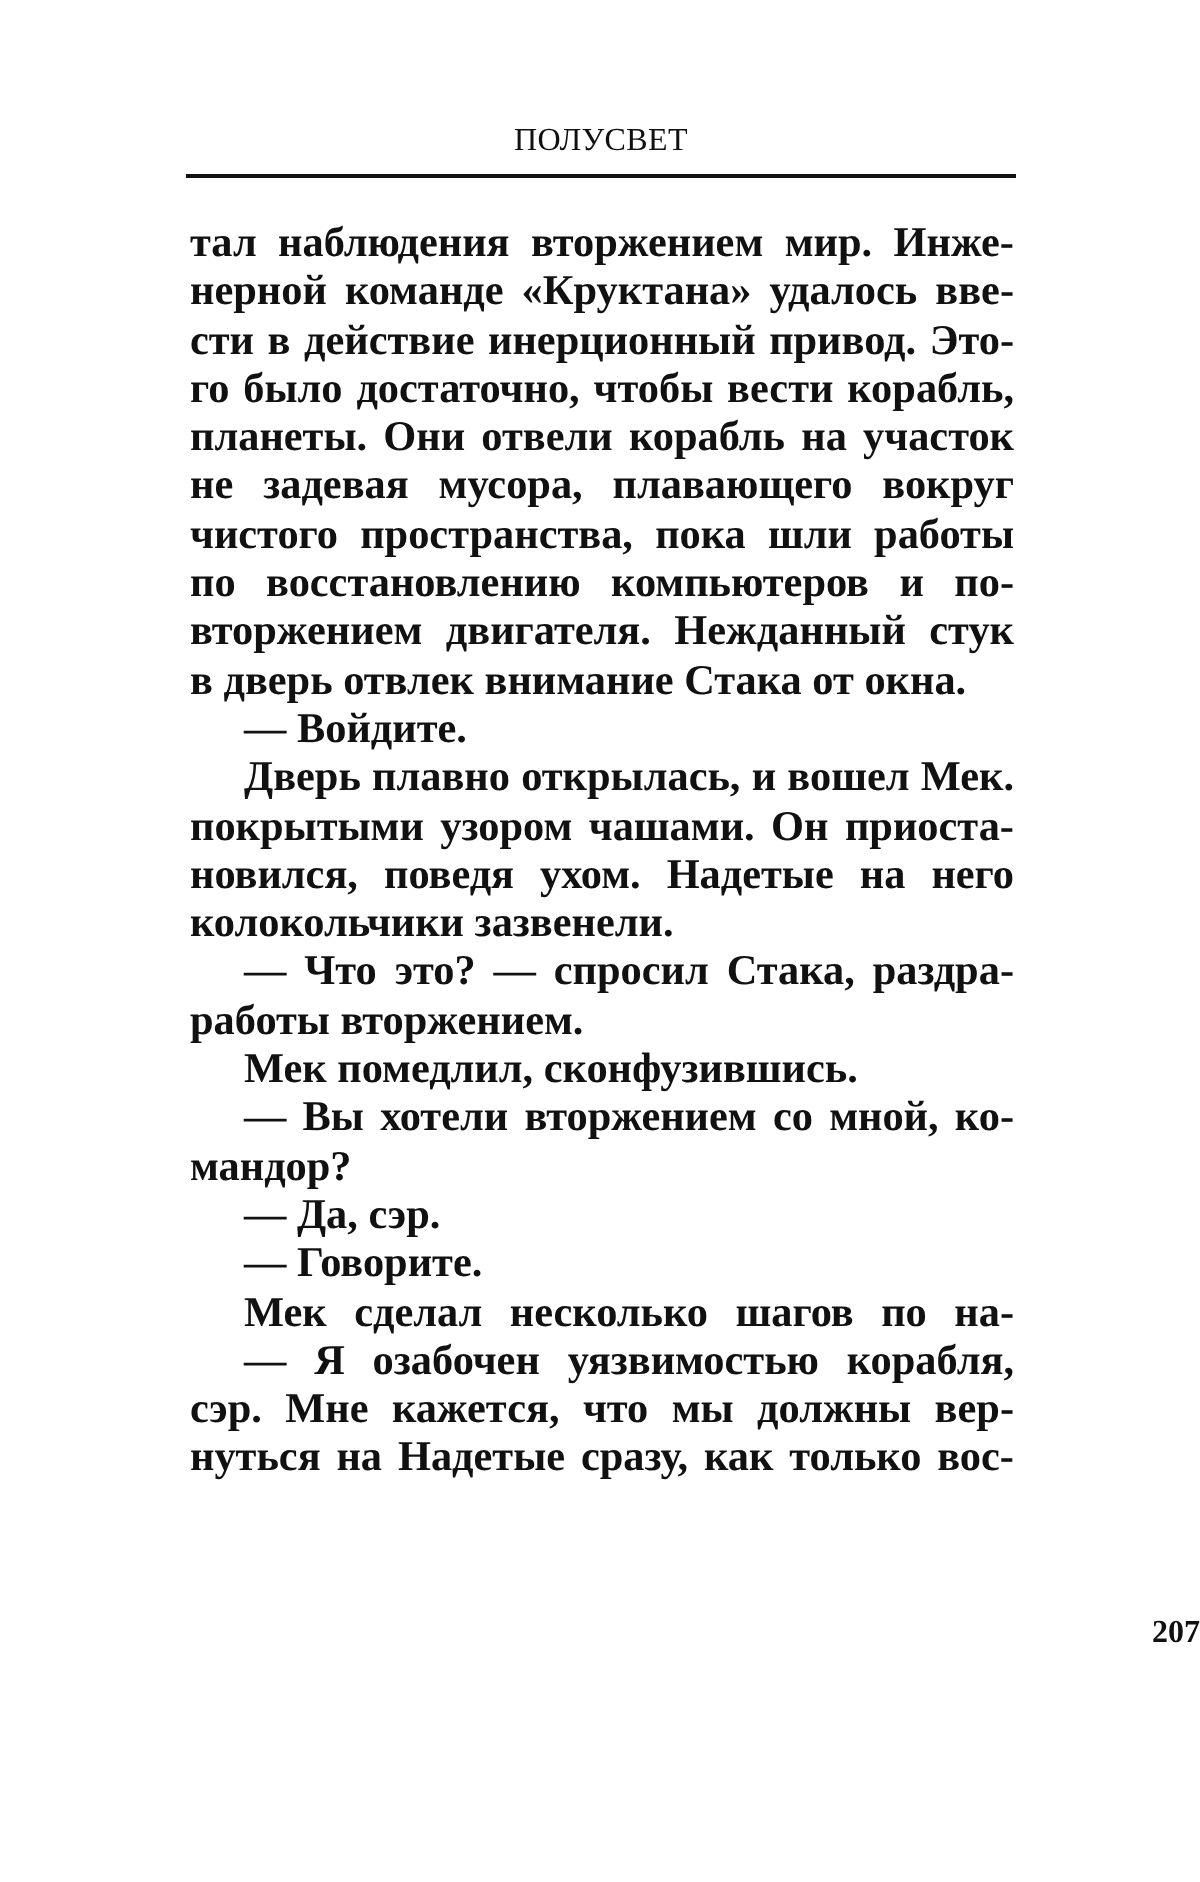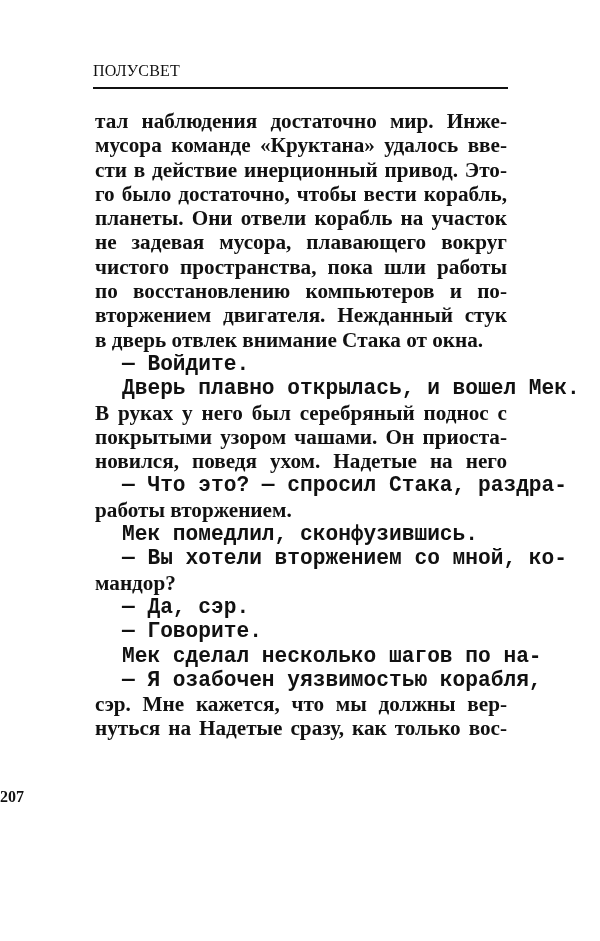--- a/index.html
+++ b/index.html
@@ -5,64 +5,64 @@
   html, body { margin: 0; padding: 0; }
   body {
     width: 600px; height: 941px; background: #ffffff;
     position: relative; overflow: hidden;
     font-family: "Liberation Serif", "DejaVu Serif", serif;
     color: #111;
   }
   .page { position: absolute; left: 0; top: 0; width: 600px; height: 941px; }
   .running-head {
     position: absolute; left: 93px; width: 415px; top: 62px;
-    text-align: left; font-size: 16px; letter-spacing: 0.2px;
+    text-align: center; font-size: 16px; letter-spacing: 0.2px;
   }
   .head-rule {
     position: absolute; left: 93px; width: 415px; top: 87px;
     height: 0; border-top: 2px solid #111;
   }
   .body-text {
     position: absolute; left: 95px; width: 412px; top: 109px;
     font-size: 21.2px; line-height: 24.3px; font-weight: bold;
   }
   .line {
     display: block; white-space: nowrap;
     text-align: justify; text-align-last: justify;
   }
   .line.last { text-align-last: left; }
-  .line.indent { padding-left: 27px; font-family: Liberation Mono, monospace; }
+  .line.indent { padding-left: 27px; }
   .page-number {
-    position: absolute; left: 0; width: 600px; top: 788px;
-    text-align: left; font-size: 16px; font-weight: bold;
+    position: absolute; left: 0; width: 600px; top: 808px;
+    text-align: right; font-size: 16px; font-weight: bold;
   }
 </style>
 </head>
 <body>
 
 <div class="page">
   <div class="running-head">ПОЛУСВЕТ</div>
   <div class="head-rule"></div>
 
   <div class="body-text" id="body-text">
-      <span class="line">тал наблюдения достаточно мир. Инже-</span>
-      <span class="line">мусора команде «Круктана» удалось вве-</span>
+      <span class="line">тал наблюдения вторжением мир. Инже-</span>
+      <span class="line">нерной команде «Круктана» удалось вве-</span>
       <span class="line">сти в действие инерционный привод. Это-</span>
       <span class="line">го было достаточно, чтобы вести корабль,</span>
       <span class="line">планеты. Они отвели корабль на участок</span>
       <span class="line">не задевая мусора, плавающего вокруг</span>
       <span class="line">чистого пространства, пока шли работы</span>
       <span class="line">по восстановлению компьютеров и по-</span>
       <span class="line">вторжением двигателя. Нежданный стук</span>
       <span class="line last">в дверь отвлек внимание Стака от окна.</span>
       <span class="line indent last">— Войдите.</span>
       <span class="line indent">Дверь плавно открылась, и вошел Мек.</span>
-      <span class="line">В руках у него был серебряный поднос с</span>
       <span class="line">покрытыми узором чашами. Он приоста-</span>
       <span class="line">новился, поведя ухом. Надетые на него</span>
+      <span class="line last">колокольчики зазвенели.</span>
       <span class="line indent">— Что это? — спросил Стака, раздра-</span>
       <span class="line last">работы вторжением.</span>
       <span class="line indent last">Мек помедлил, сконфузившись.</span>
       <span class="line indent">— Вы хотели вторжением со мной, ко-</span>
       <span class="line last">мандор?</span>
       <span class="line indent last">— Да, сэр.</span>
       <span class="line indent last">— Говорите.</span>
       <span class="line indent">Мек сделал несколько шагов по на-</span>
       <span class="line indent">— Я озабочен уязвимостью корабля,</span>
       <span class="line">сэр. Мне кажется, что мы должны вер-</span>

